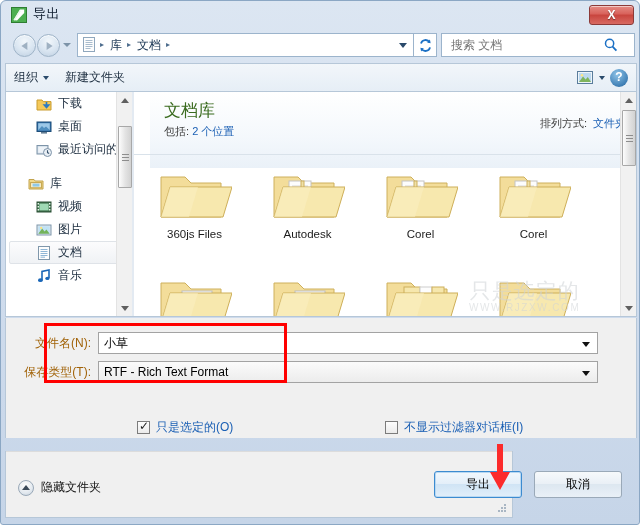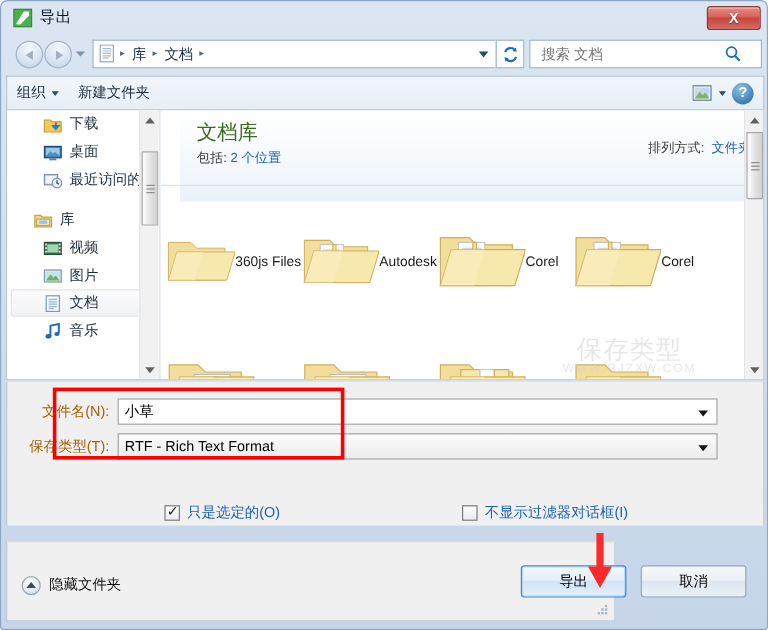--- a/index.html
+++ b/index.html
@@ -270,21 +270,21 @@
     width: 100%; height: 1px; background: #d9e2ea;
   }
   #folders {
     position: absolute; left: 0; top: 63px;
     width: 100%; height: 163px;
     padding: 6px 0 0 4px;
   }
   .frow { display: flex; }
   .fitem {
     width: 113px; height: 106px;
-    display: flex; 
+    display: flex; flex-direction: column;
     align-items: center; cursor: pointer;
     padding-top: 6px;
   }
   .fname {
     font-size: 11.5px; color: #1b1b1b;
     margin-top: 3px; white-space: nowrap;
   }
 
   
   #file-scroll {
@@ -840,17 +840,17 @@
       <span style="right:3px;bottom:3px;"></span>
       <span style="right:0;bottom:6px;"></span>
     </div>
   </div>
 
   <svg id="red-arrow" viewBox="0 0 24 48">
     <polygon points="9,0 15,0 15,28 22,28 12,46 2,28 9,28" fill="#fc2b2b"></polygon>
   </svg>
 
   <div id="watermark">
-    <div id="wm-main">保存类型</div>
+    <div id="wm-main">只是选定的</div>
     <div id="wm-sub">WWW.RJZXW.COM</div>
   </div>
 
 </div>
 
 </body></html>

